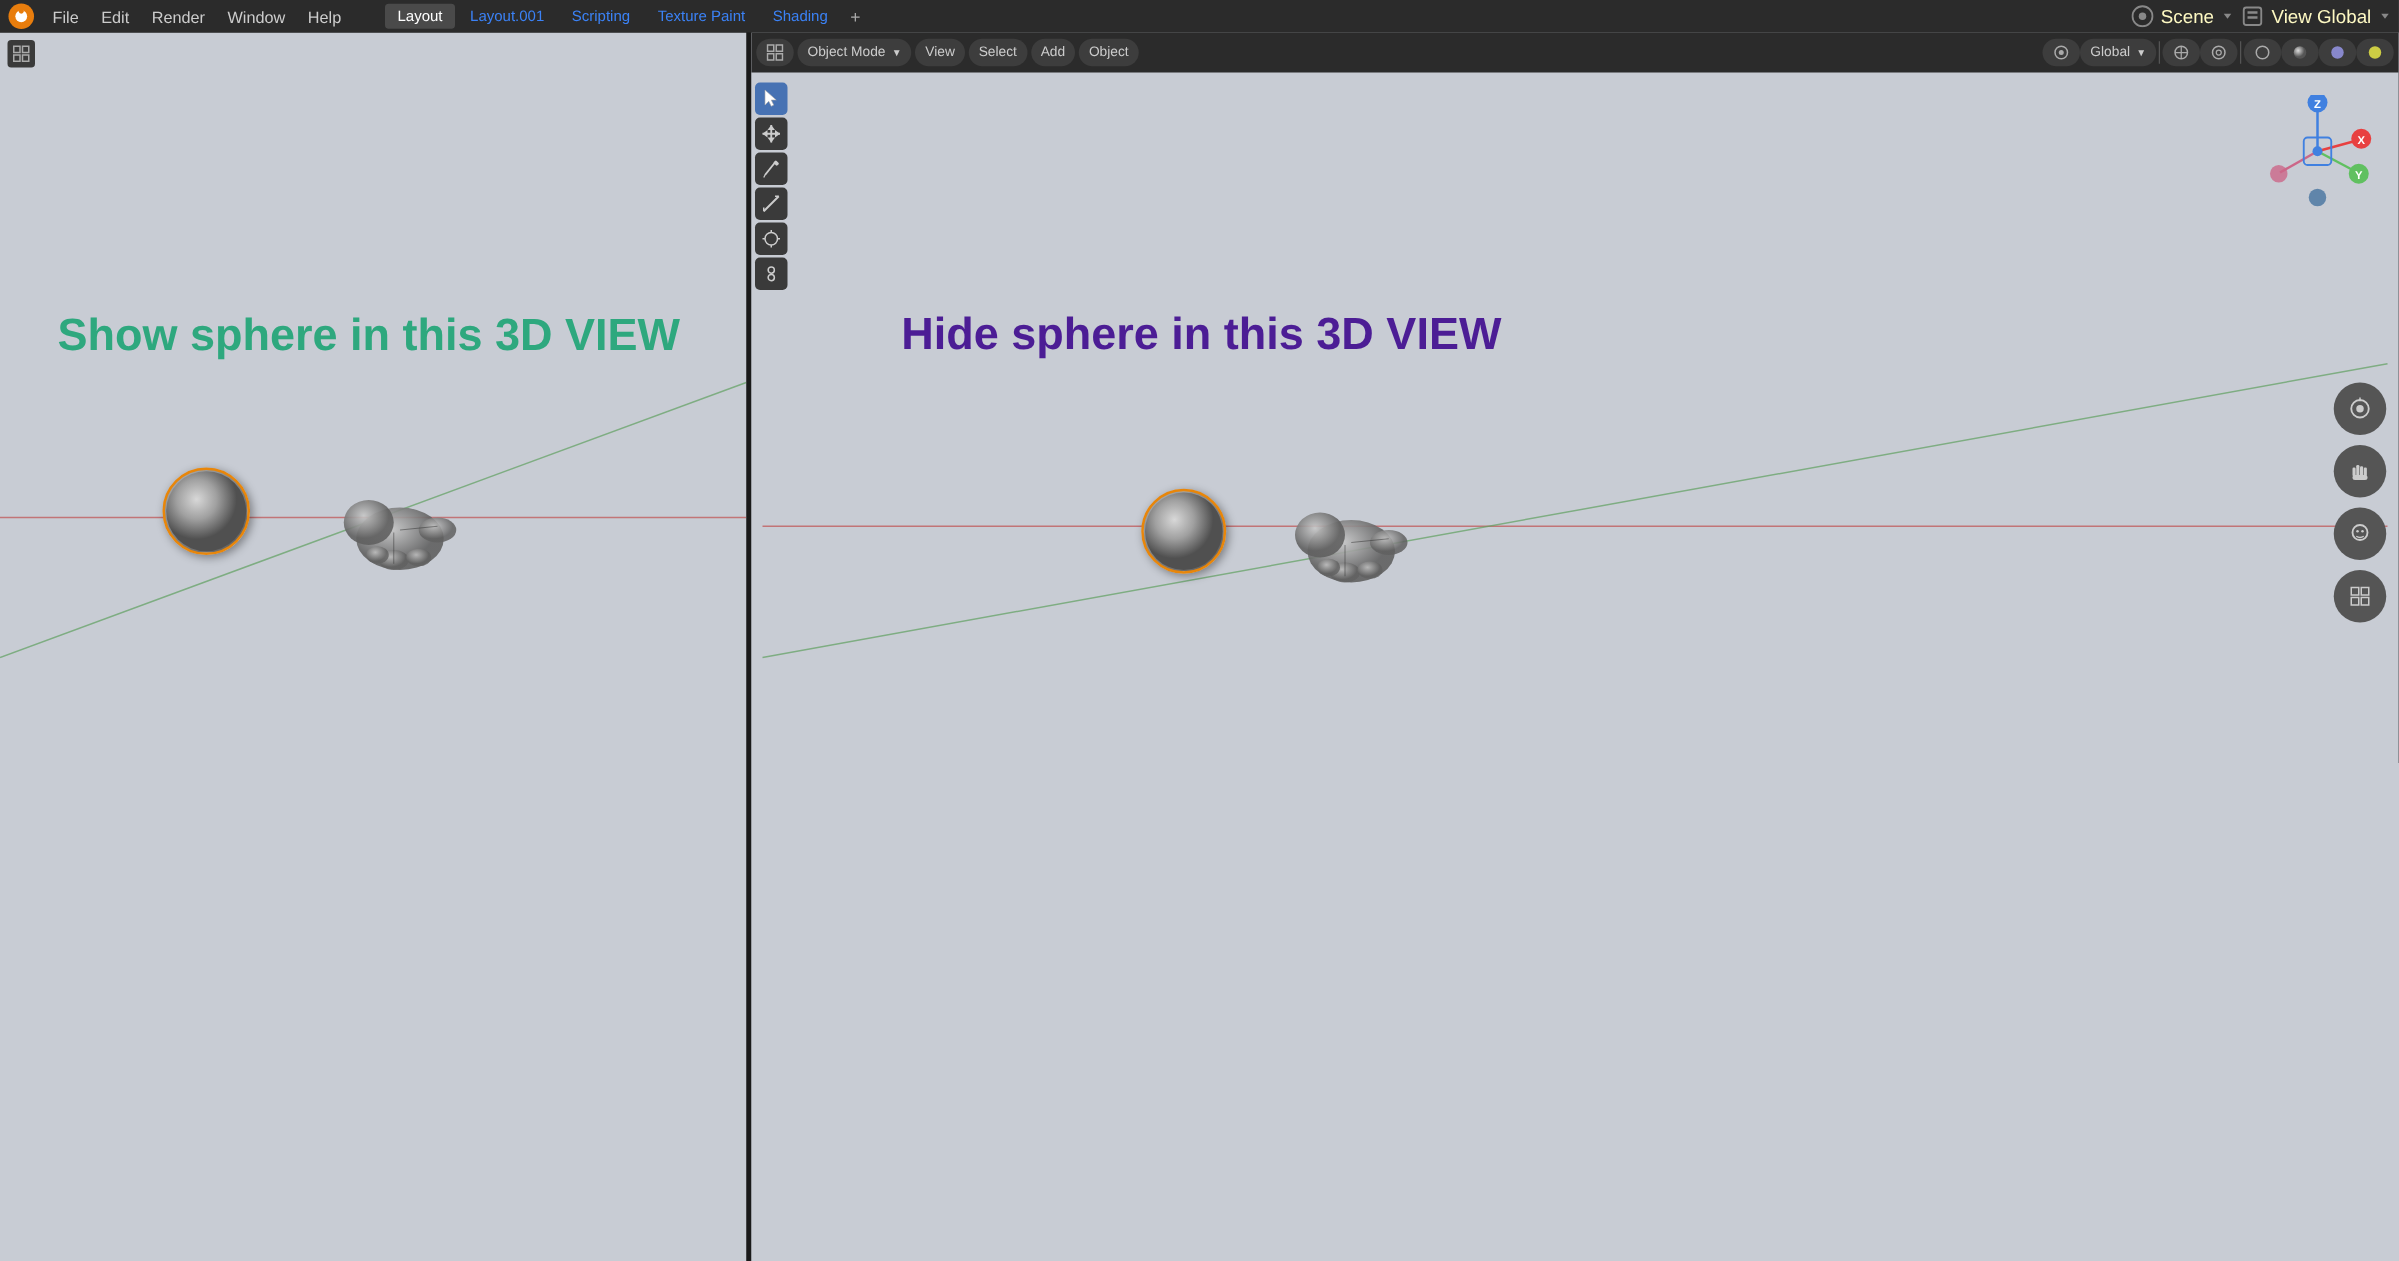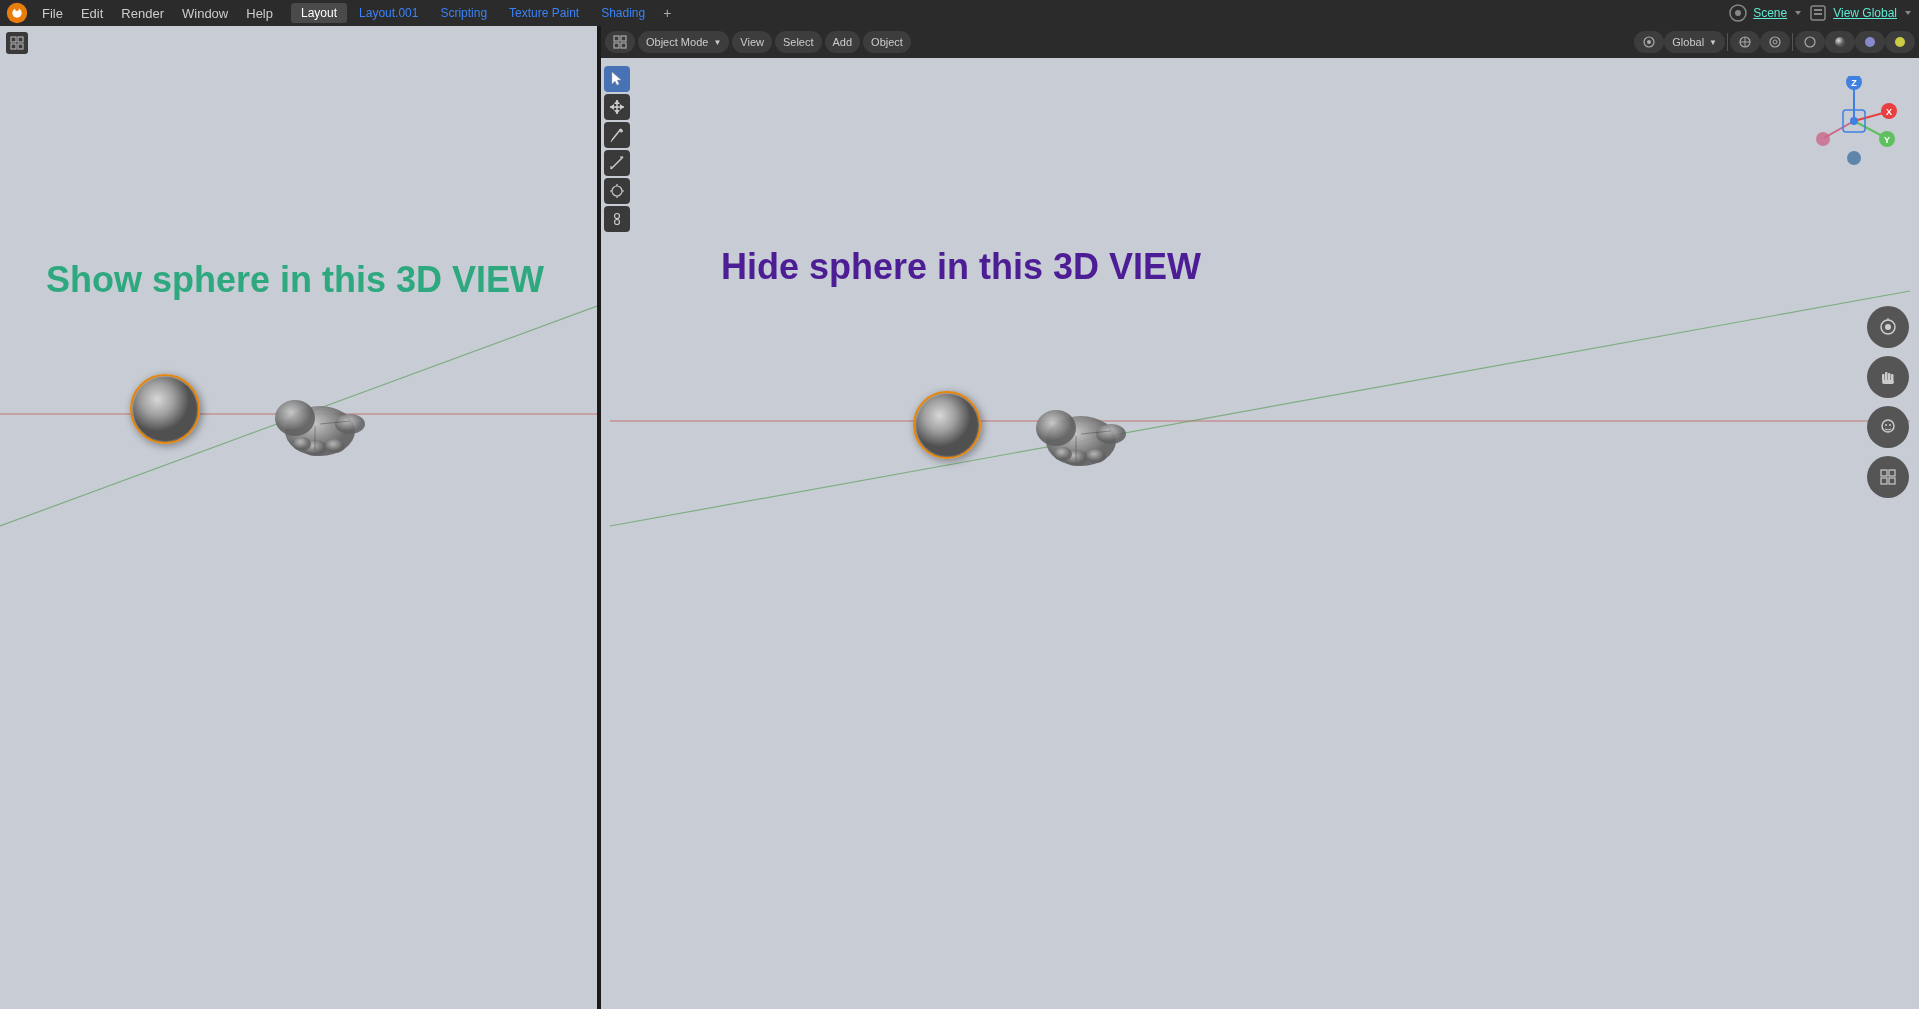--- a/index.html
+++ b/index.html
@@ -32,21 +32,21 @@
     .menu-item {
       color: #ccc;
       padding: 2px 8px;
       cursor: pointer;
       border-radius: 3px;
       font-size: 13px;
     }
     .workspace-tabs {
       display: flex;
       align-items: center;
-      margin-left: 8px;
+      margin-left: 25px;
       gap: 2px;
     }
     .workspace-tab {
       color: #3b82f6;
       padding: 3px 10px;
       cursor: pointer;
       border-radius: 3px;
       font-size: 12px;
     }
     .workspace-tab.active {
@@ -57,23 +57,22 @@
       color: #aaa;
       padding: 2px 6px;
       cursor: pointer;
       font-size: 14px;
     }
     .top-bar-right {
       margin-left: auto;
       display: flex;
       align-items: center;
       gap: 6px;
-      color: #5eead4;
-      font-size: 12px;
-      text-decoration: underline;
+      color: #fef9c3;
+      font-size: 15px;
     }
 
     
     #main-area {
       width: 100%;
       height: calc(1009px - 26px);
       display: flex;
       position: relative;
     }
 
@@ -101,21 +100,21 @@
       flex: 1;
       height: 983px;
       background: #c8ccd4;
       position: relative;
       overflow: hidden;
     }
 
     
     .viewport-label-green {
       position: absolute;
-      top: 233px;
+      top: 221px;
       left: 46px;
       font-size: 36px;
       font-weight: bold;
       color: #2ea87e;
       font-family: Arial, sans-serif;
       pointer-events: none;
     }
     .viewport-label-red {
       position: absolute;
       top: 220px;

